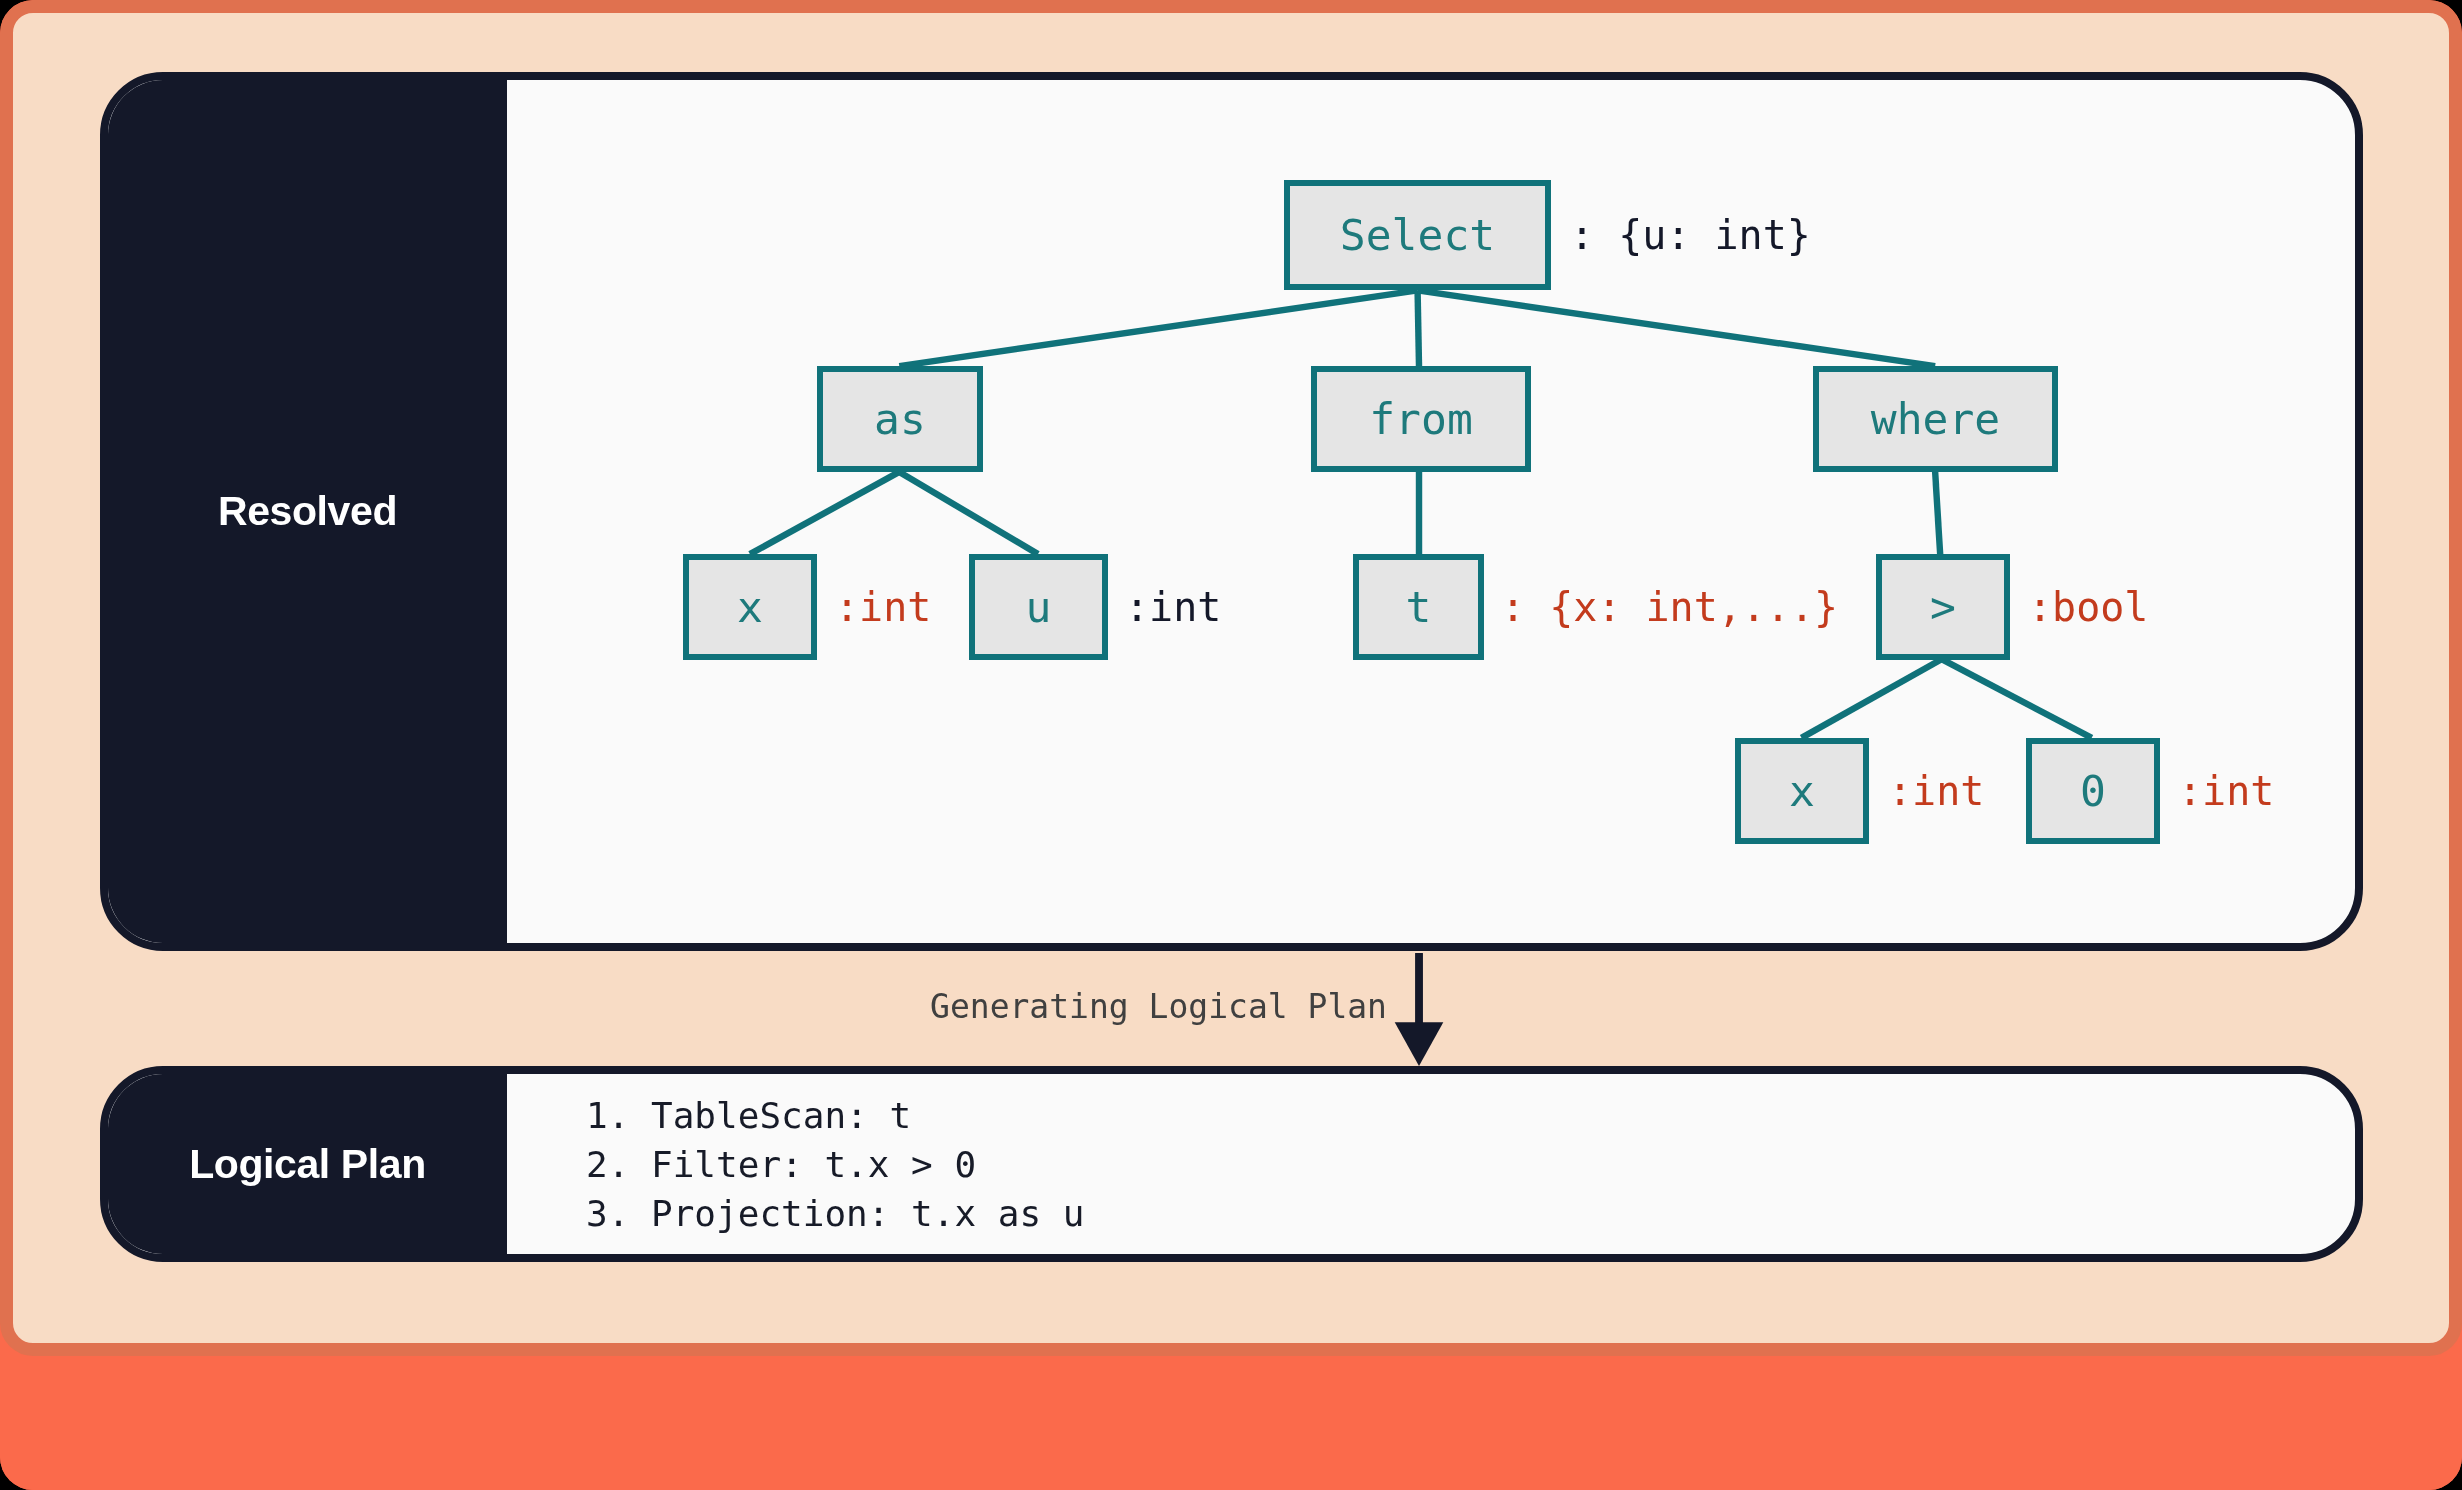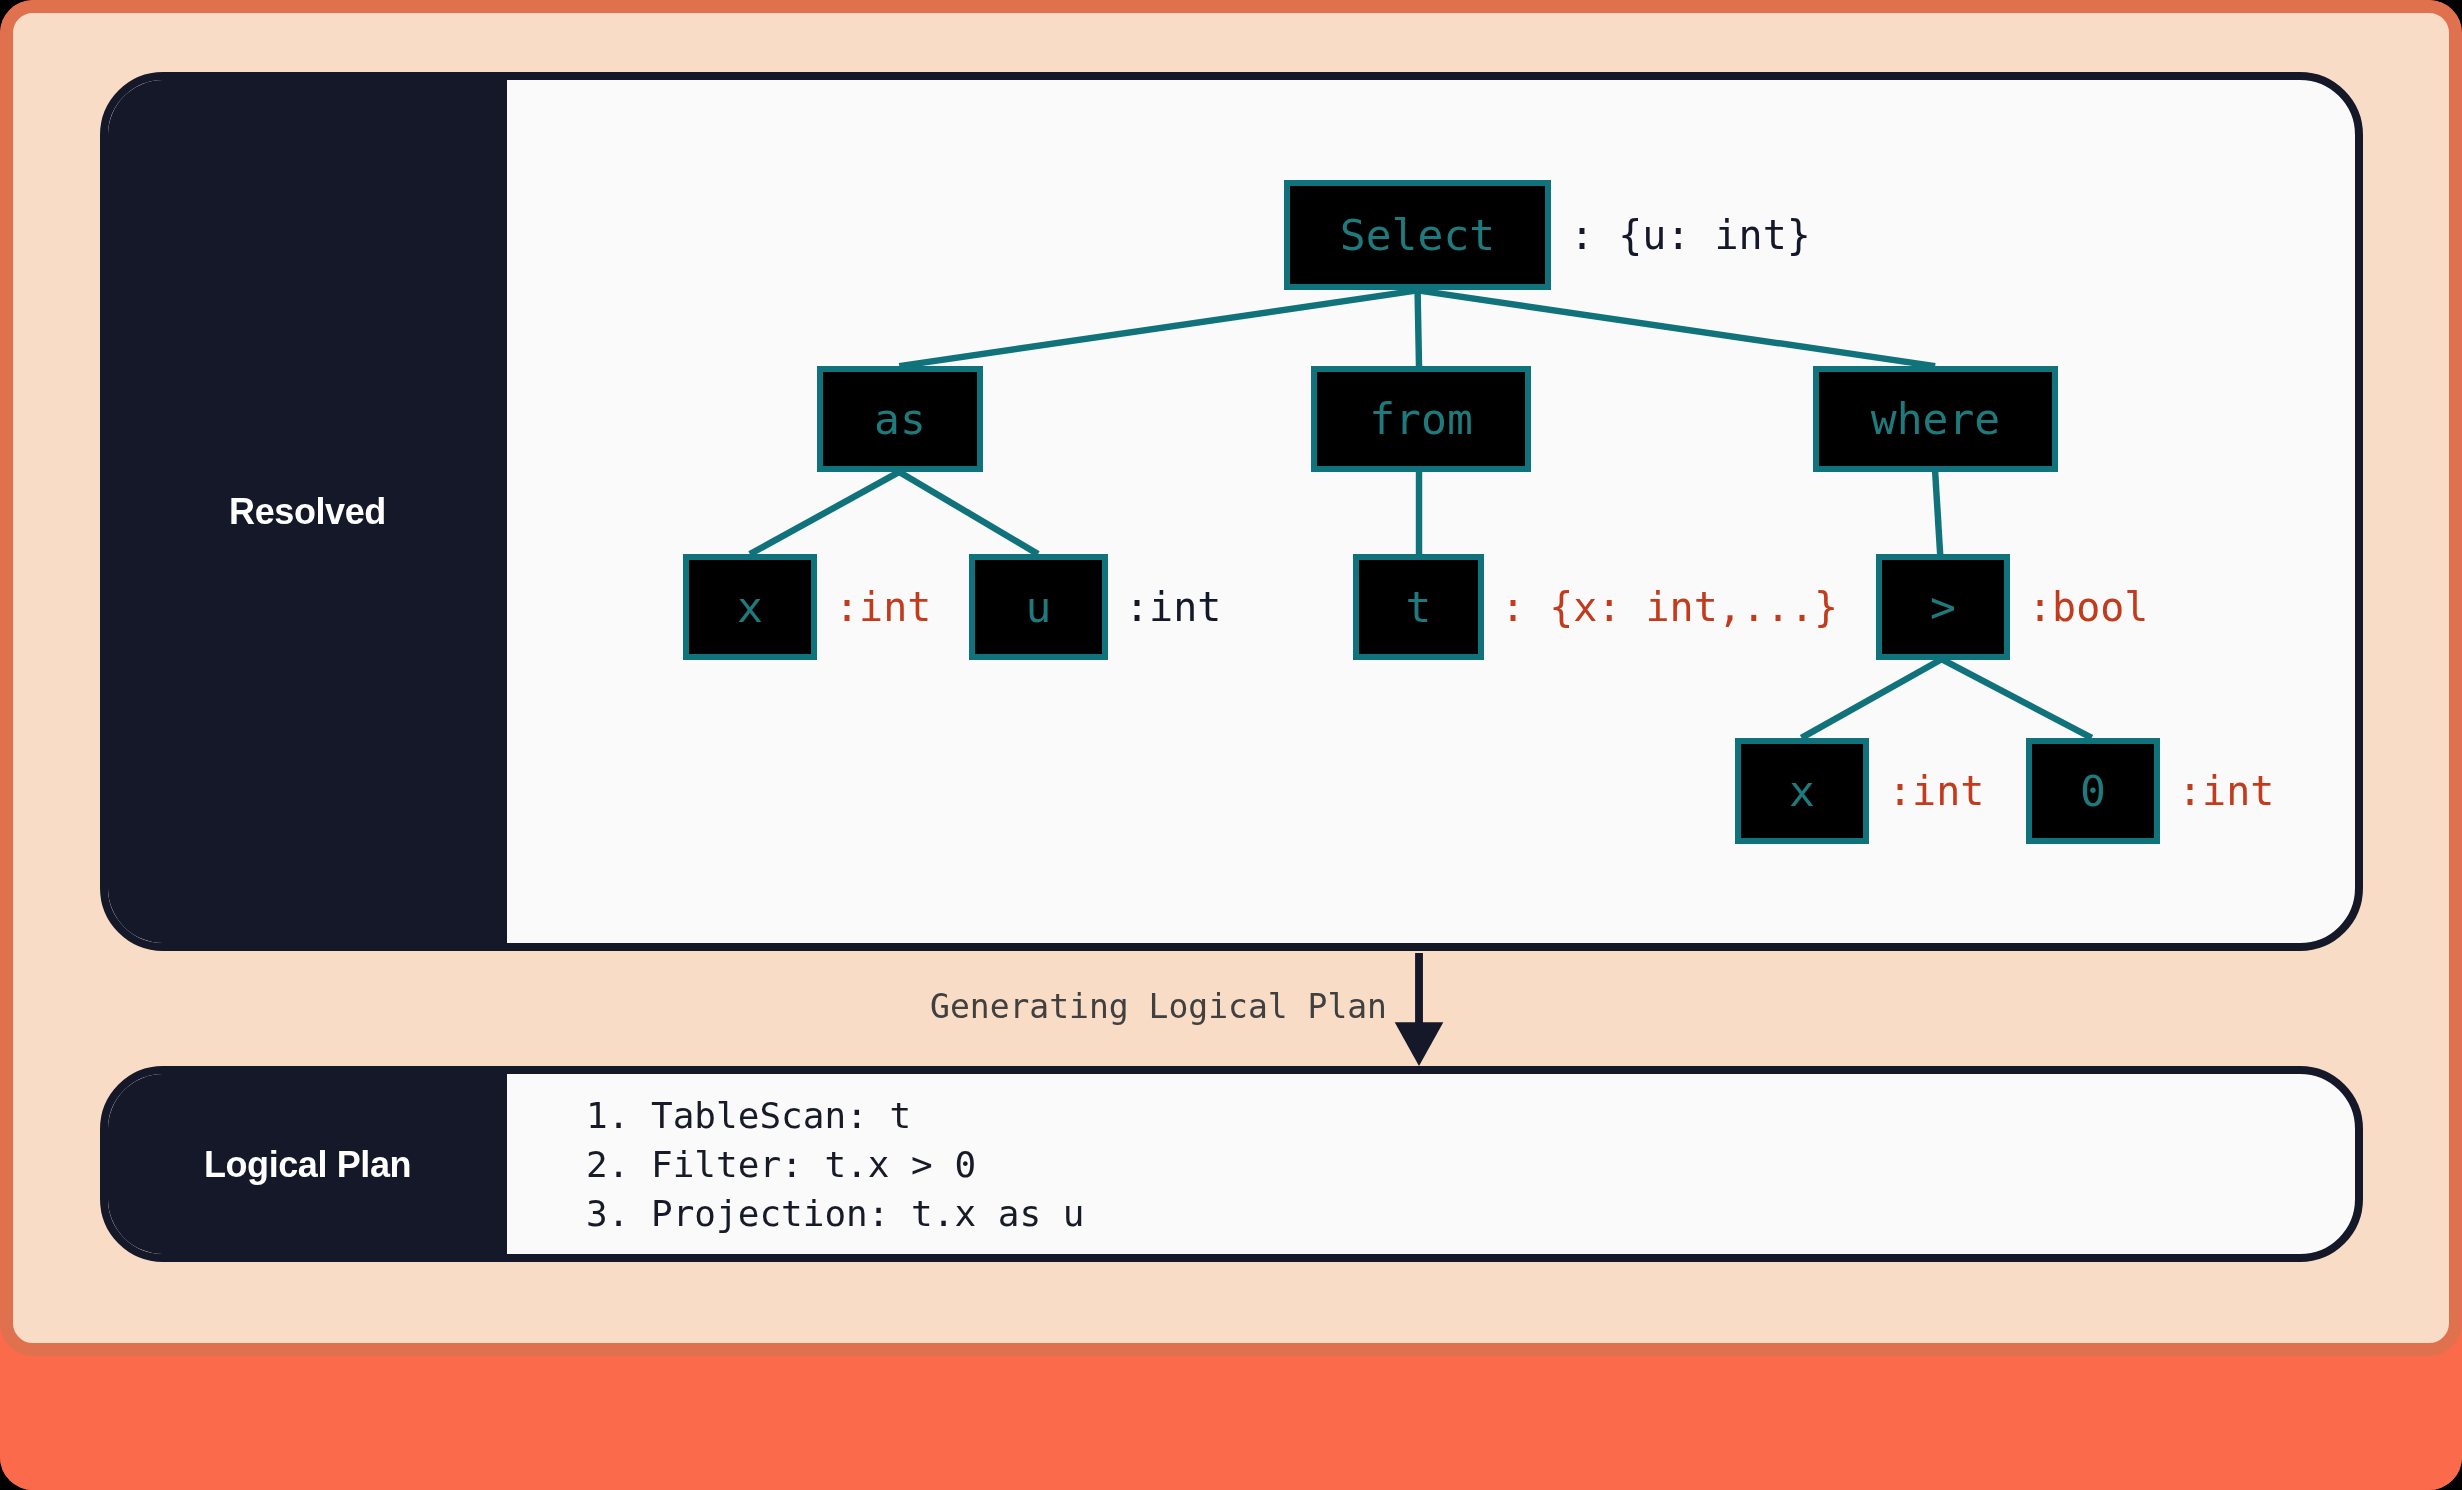--- a/index.html
+++ b/index.html
@@ -21,29 +21,29 @@
     border:8.6px solid #141829; border-radius:63px; overflow:hidden;
   }
   .panel-top { top:72px; height:879px; }
   .panel-bottom { top:1066px; height:196px; }
   .panel-sidebar {
     position:absolute; left:0; top:0; bottom:0; width:399px;
     background:#141829; display:flex; align-items:center; justify-content:center;
     text-align:center;
   }
   .sidebar-title {
-    color:#FFFFFF; font-weight:700; font-size:36px; line-height:63px;
+    color:#FFFFFF; font-weight:700; font-size:41px; line-height:63px;
     letter-spacing:-0.4px;
   }
   
   .tree-layer { position:absolute; left:0; top:0; width:2462px; height:1490px; pointer-events:none; }
   .edges { position:absolute; left:0; top:0; width:2462px; height:1490px; }
   .node {
     position:absolute; box-sizing:border-box;
-    background:#000000; border:6.4px solid #10727A;
+    background:#e5e5e5; border:6.4px solid #10727A;
     display:flex; align-items:center; justify-content:center;
     font-family:"DejaVu Sans Mono", monospace; font-size:43px; color:#1E7A7C;
   }
   .anno {
     position:absolute; white-space:nowrap;
     font-family:"DejaVu Sans Mono", monospace; font-weight:400; font-size:40px;text-align:right;
   }
   .anno.dark { color:#141829; }
   .anno.red  { color:#C33B1D; }
   

